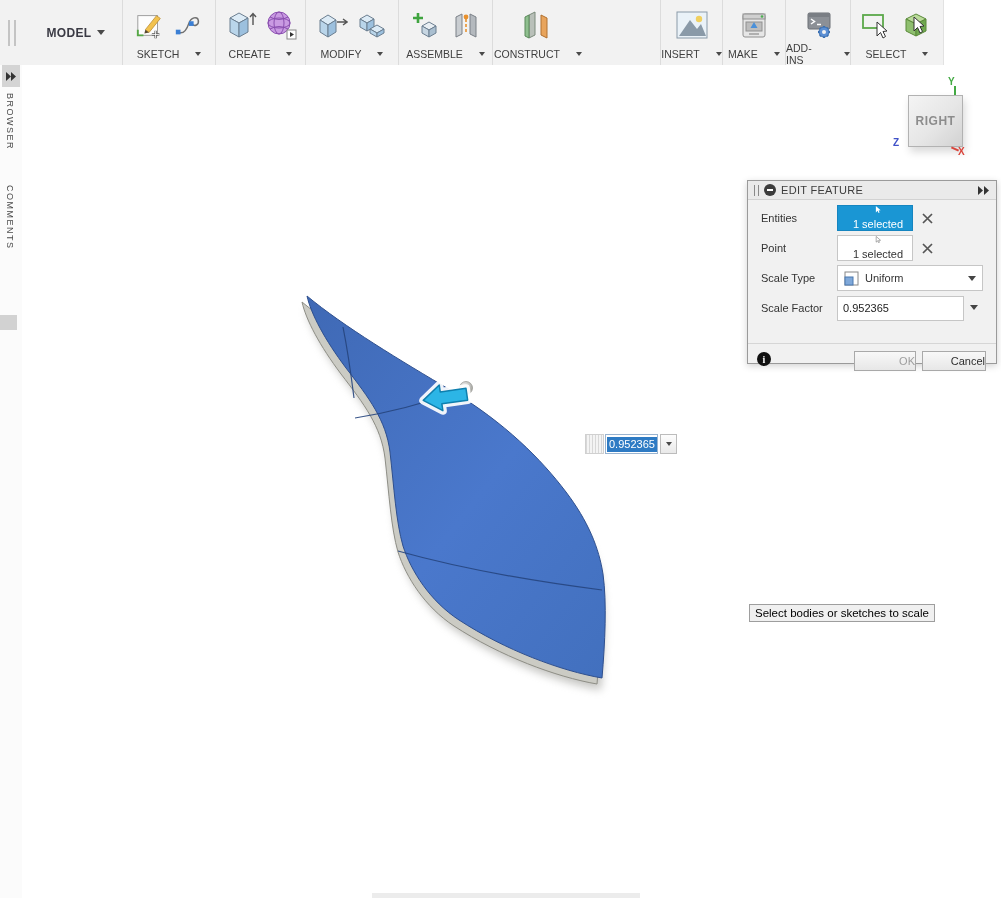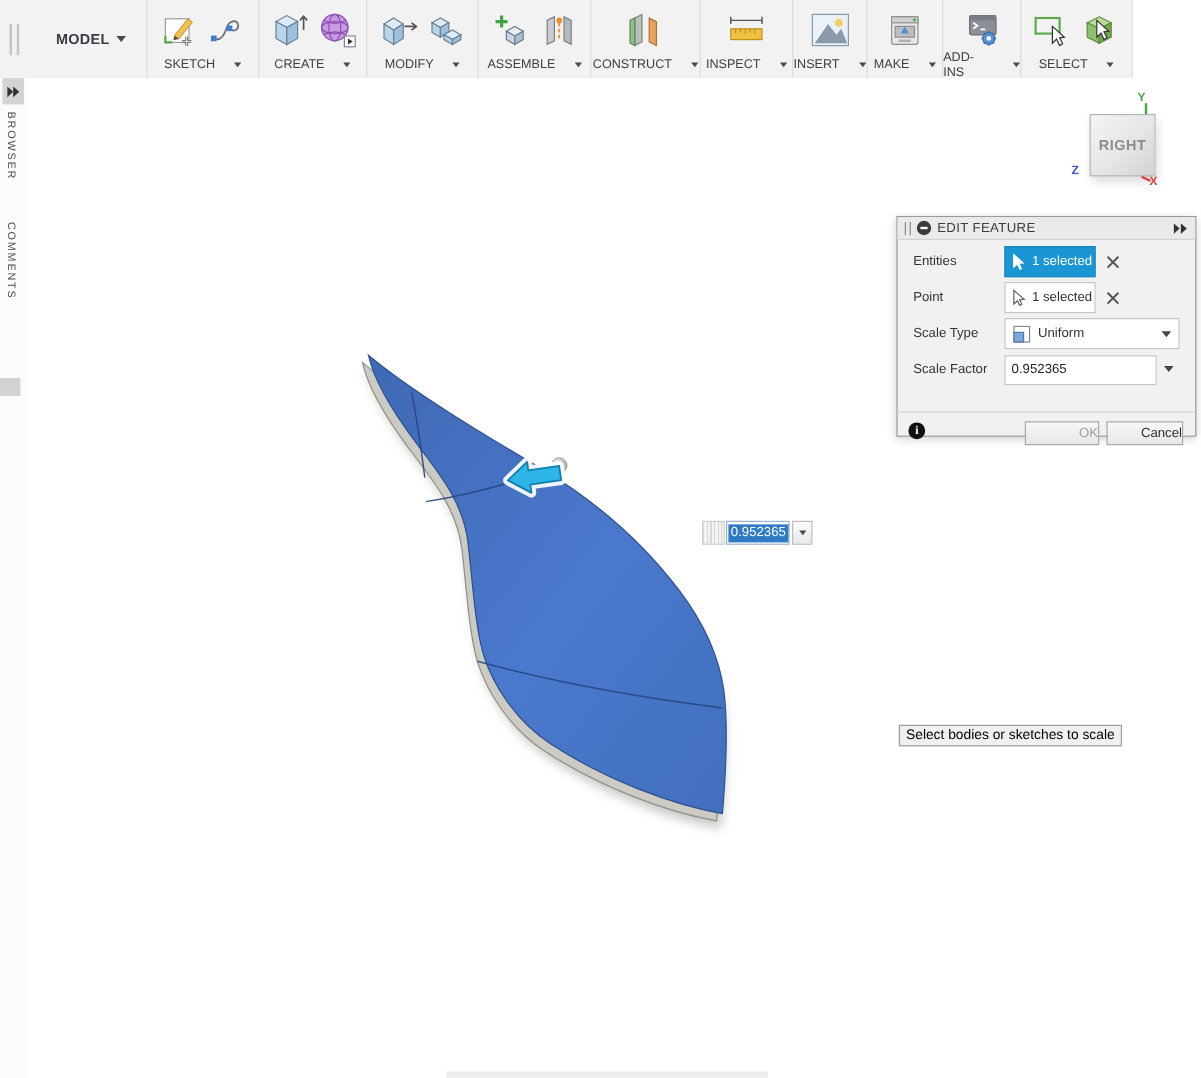--- a/index.html
+++ b/index.html
@@ -67,21 +67,21 @@
   #dlg-title { height:19px; background:#eaeaea; border-bottom:1px solid #d2d2d2;
                display:flex; align-items:center; padding:0 6px; gap:5px; }
   #dlg-grip { width:5px; height:11px; border-left:1px solid #8a8a8a; border-right:1px solid #8a8a8a; }
   #dlg-collapse { width:12px; height:12px; border-radius:50%; background:#3b3b3b; position:relative; cursor:pointer; }
   #dlg-collapse::after { content:""; position:absolute; left:3px; top:5px; width:6px; height:2px; background:#fff; }
   #dlg-title-text { font-size:11px; color:#3c3c3c; letter-spacing:.3px; flex:1; }
   .dbl-chev { display:flex; cursor:pointer; }
   .dlg-row { position:absolute; left:0; width:100%; height:26px; display:flex; align-items:center; }
   .dlg-label { position:absolute; left:13px; font-size:11px; color:#333; }
   .sel-btn { position:absolute; left:89px; width:76px; height:26px; display:flex; align-items:center;
-             gap:5px; padding-left:6px; font-size:11px; cursor:pointer; }
+             gap:5px; padding-left:6px; font-size:11px; cursor:pointer;flex-direction:column; }
   .sel-btn.selected { background:#1a96d4; color:#fff; border:1px solid #1585c0; }
   .sel-btn.plain { background:#fff; color:#333; border:1px solid #c6c6c6; }
   .x-btn { position:absolute; left:171px; width:16px; height:16px; display:flex; align-items:center;
            justify-content:center; cursor:pointer; }
   .combo { position:absolute; left:89px; width:146px; height:26px; background:#fff;
            border:1px solid #c6c6c6; display:flex; align-items:center; gap:6px; padding:0 6px; cursor:pointer; }
   .combo span { font-size:11px; color:#333; flex:1; }
   #scale-factor-input { position:absolute; left:89px; width:127px; height:25px; border:1px solid #c6c6c6;
            background:#fff; font-size:11px; color:#222; padding:0 5px;
            font-family:"Liberation Sans",sans-serif; }
@@ -208,33 +208,20 @@
         <polygon points="8,6 8,29 4,27 4,8" fill="#8fbf8f" stroke="#5a8a5a"></polygon>
         <polygon points="20,6 26,9 26,29 20,26" fill="#e8a45c" stroke="#b07030"></polygon>
       </svg>
     </div>
     <div class="tb-label">
       <span>CONSTRUCT</span>
         <i class="caret"></i>
     </div>
   </div>
 
-  <div class="tb-group" style="left:583px; width:77px;">
-    <div class="tb-icons">
-      <svg class="tool-icon" width="38" height="32" viewBox="0 0 38 32">
-        <path d="M6,8 H32 M6,5 V11 M32,5 V11" stroke="#555" stroke-width="1.2" fill="none"></path>
-        <rect x="6" y="15" width="26" height="9" fill="#f0c040" stroke="#c09020"></rect>
-        <path d="M10,15 v4 M14,15 v3 M18,15 v4 M22,15 v3 M26,15 v4" stroke="#c09020" stroke-width="1"></path>
-      </svg>
-    </div>
-    <div class="tb-label">
-      <span>INSPECT</span>
-        <i class="caret"></i>
-    </div>
-  </div>
 
   <div class="tb-group" style="left:660px; width:62px;">
     <div class="tb-icons">
       <svg class="tool-icon" width="36" height="32" viewBox="0 0 36 32">
         <rect x="3" y="3" width="30" height="26" fill="#eaf2f8" stroke="#8a9aa8"></rect>
         <circle cx="25" cy="10" r="3.2" fill="#f0d060"></circle>
         <polygon points="5,27 16,11 23,20 27,15 32,27" fill="#8a9aa8"></polygon>
       </svg>
     </div>
     <div class="tb-label">

